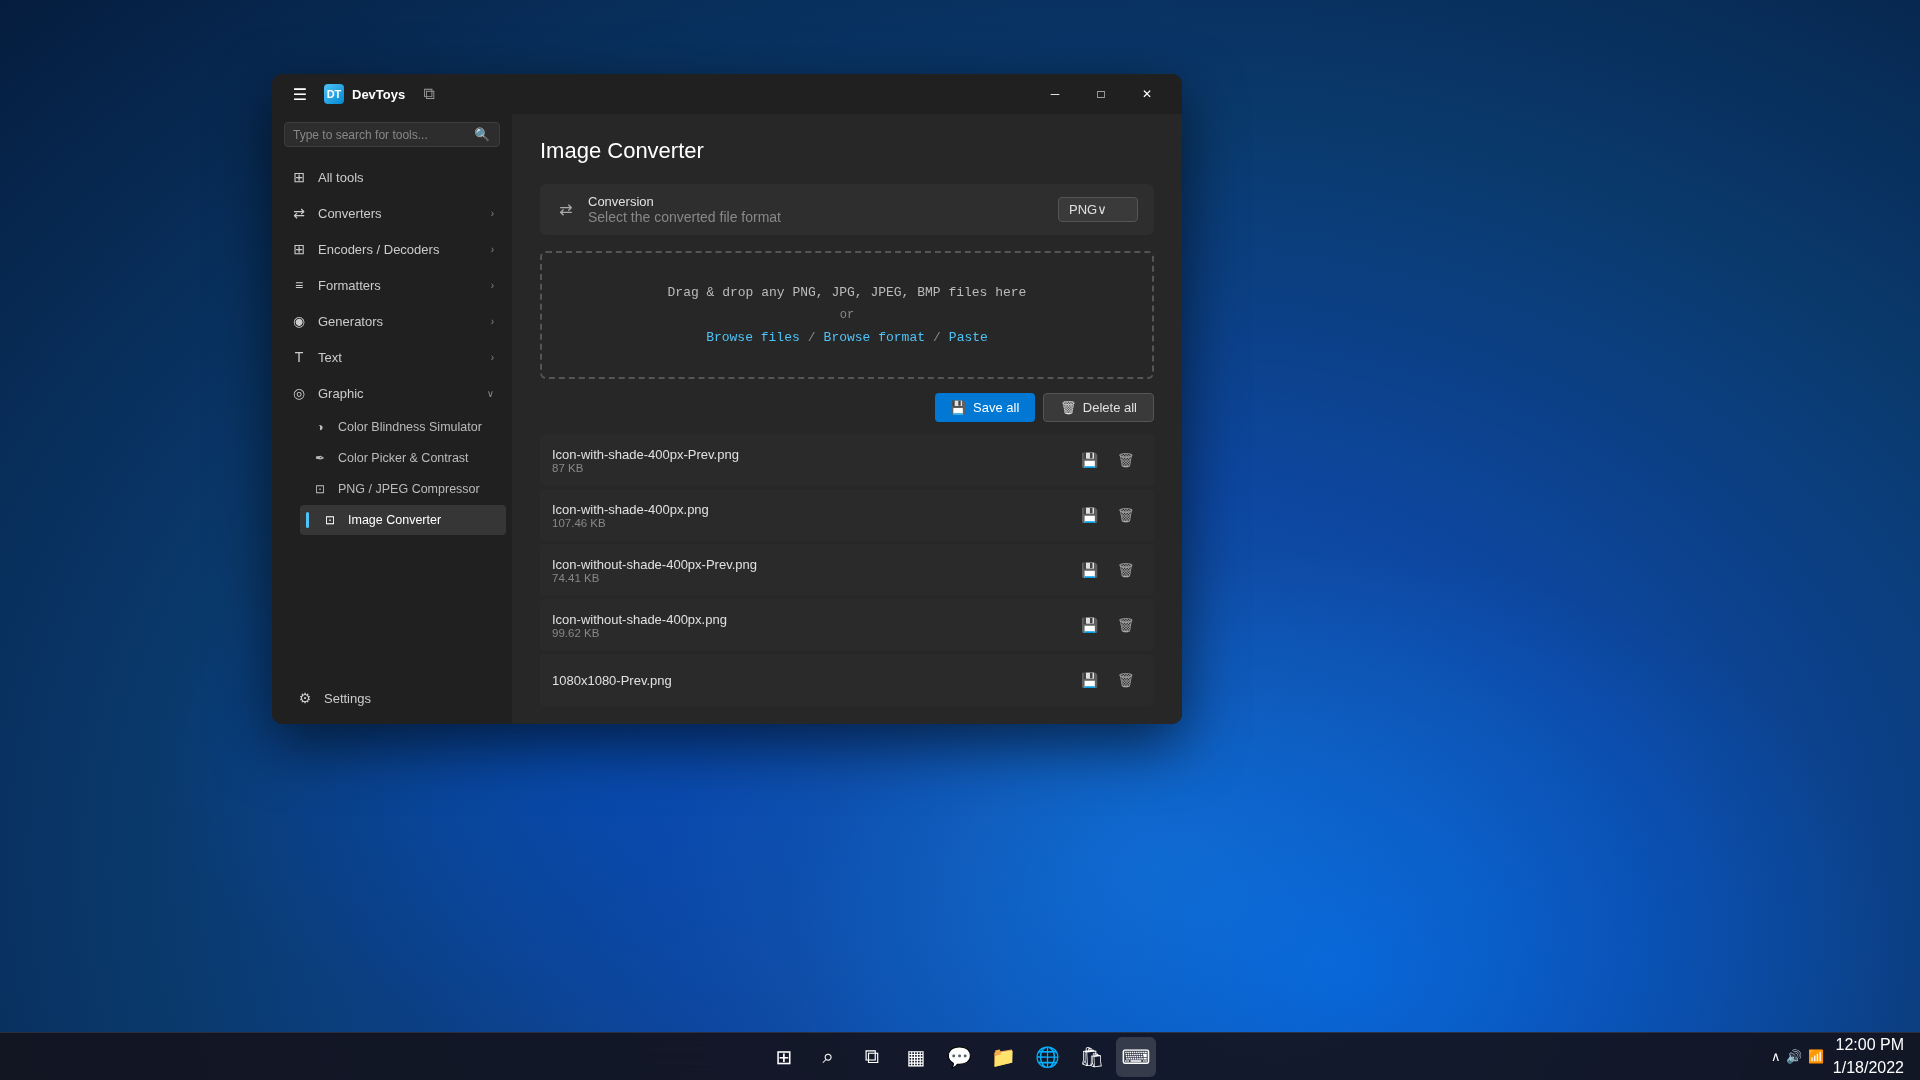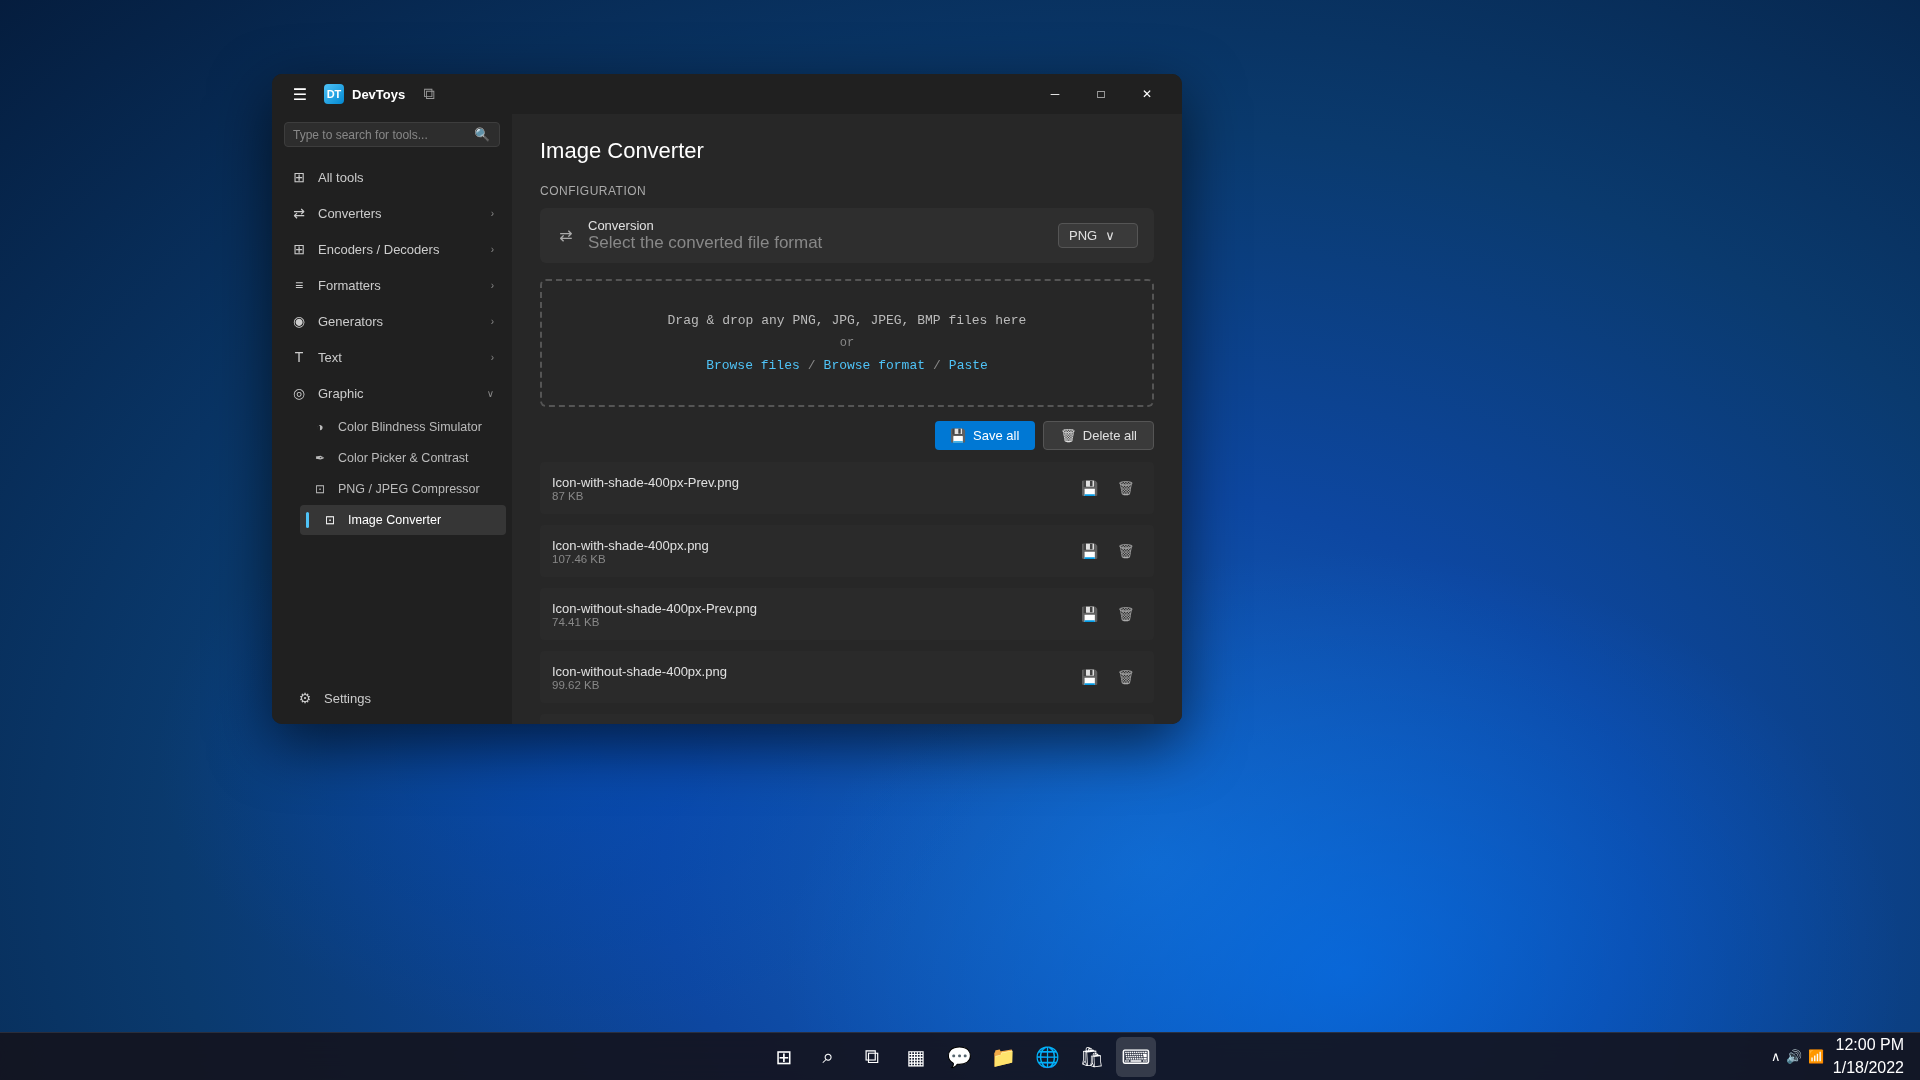--- a/index.html
+++ b/index.html
@@ -368,32 +368,32 @@
       flex: 1;
     }
 
     .config-row-label {
       font-size: 13px;
       color: #e0e0e0;
       font-weight: 500;
     }
 
     .config-row-desc {
-      font-size: 17px;
+      font-size: 14px;
       color: #888;
     }
 
     .config-dropdown {
       display: flex;
       align-items: center;
       background: #3a3a3a;
       border: 1px solid #555;
       border-radius: 4px;
       padding: 4px 10px;
-      gap: 8px;
+      gap: 0;
       cursor: pointer;
       color: #e0e0e0;
       font-size: 13px;
       min-width: 80px;
     }
 
     
     .drop-zone {
       border: 2px dashed #555;
       border-radius: 6px;
@@ -467,21 +467,21 @@
       border-radius: 4px;
       padding: 6px 16px;
       font-size: 13px;
       cursor: pointer;
     }
 
     
     .file-list {
       display: flex;
       flex-direction: column;
-      gap: 8px;
+      gap: 0;
     }
 
     .file-row {
       display: flex;
       align-items: center;
       padding: 10px 12px;
       background: #2a2a2a;
       border-radius: 4px;
       margin-bottom: 3px;
       gap: 10px;
@@ -627,21 +627,20 @@
           <span class="item-icon">⚙</span>
           <span class="item-label">Settings</span>
         </div>
       </div>
     </div>
 
     <div class="main-content">
 
       <h1 class="page-title">Image Converter</h1>
 
-      <div class="section-label">Configuration</div>
 
       <div class="config-card">
         <div class="config-row">
           <span class="config-row-icon">⇄</span>
           <div class="config-row-text">
             <div class="config-row-label">Conversion</div>
             <div class="config-row-desc">Select the converted file format</div>
           </div>
           <div class="config-dropdown">
             <span>PNG</span>

